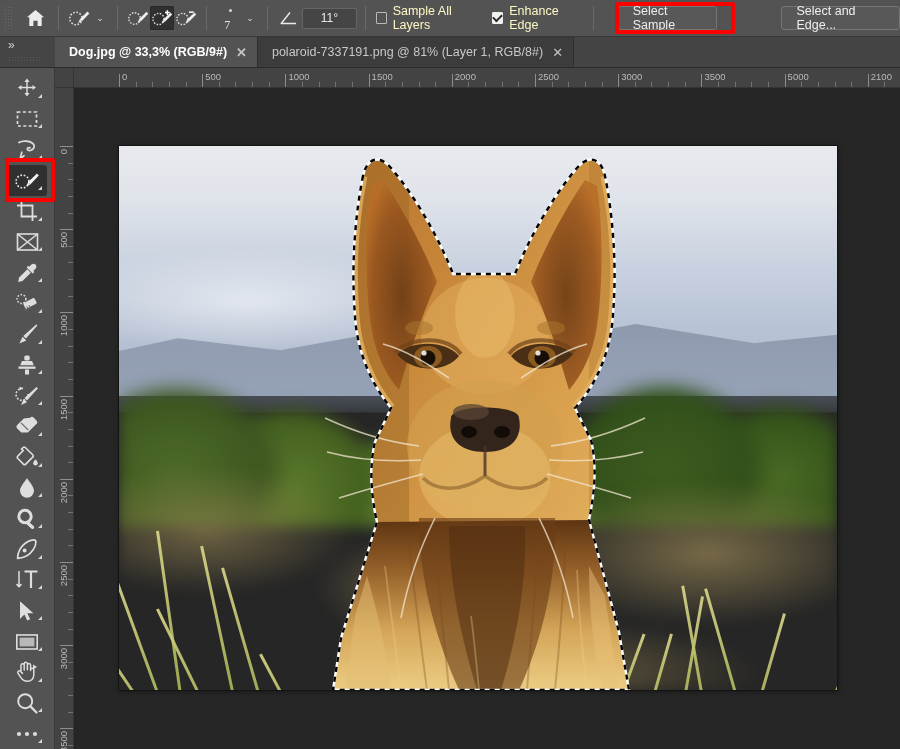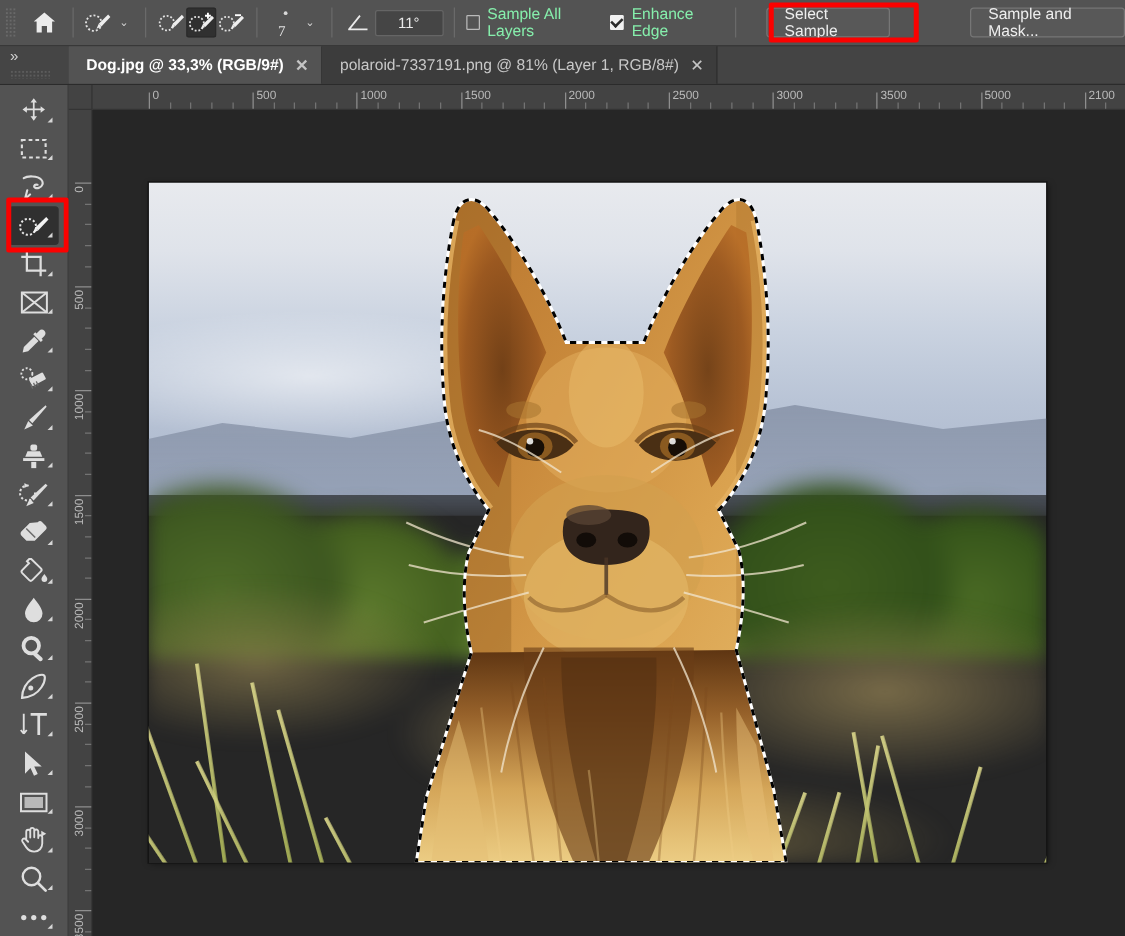--- a/index.html
+++ b/index.html
@@ -40,21 +40,21 @@
   }
   .brush-dot { position: absolute; top: 6px; left: 14px; width: 3px; height: 3px; background: #d9d9d9; border-radius: 50%; }
   .brush-num { position: absolute; bottom: 0px; left: 9px; font-size: 12px; color: #e2e2e2; font-family: "Liberation Serif", serif; }
 
   .num-field {
     width: 64px; height: 21px; background: #454545;
     border: 1px solid #656565; border-radius: 2px;
     color: #e9e9e9; font-size: 12px;
     display: flex; align-items: center; justify-content: center;
   }
-  .chk-wrap { display: flex; align-items: center; gap: 6px; color: #86efac; font-size: 12.5px; }
+  .chk-wrap { display: flex; align-items: center; gap: 6px; color: #fef9c3; font-size: 12.5px; }
   .chkbox {
     width: 12px; height: 12px; border: 1px solid #b9b9b9; border-radius: 1px;
     background: #535353; display: flex; align-items: center; justify-content: center;
   }
   .chkbox.checked { background: #f1f1f1; border-color: #f1f1f1; }
   .chkbox.checked::after {
     content: ""; width: 7px; height: 4px; margin-top: -2px;
     border-left: 2px solid #2b2b2b; border-bottom: 2px solid #2b2b2b;
     transform: rotate(-45deg);
   }
@@ -258,21 +258,21 @@
     </label>
 
     <label class="chk-wrap" style="margin-left:14px">
       <span class="chkbox checked"></span>
       <span>Enhance Edge</span>
     </label>
 
     <div class="vsep" style="margin-left:14px"></div>
 
     <div class="pbtn" style="margin-left:16px">Select Sample</div>
-    <div class="pbtn" style="margin-left:64px">Sample and Mask...</div>
+    <div class="pbtn" style="margin-left:64px">Select and Edge...</div>
 
     <div class="redbox" style="left:615px; top:2px; width:120px; height:32px;"></div>
   </div>
 
   <div class="tabbar">
     <div class="tab-gutter">
       <span class="chev">»</span>
       <span class="dots"></span>
     </div>
     <div class="tab active">

